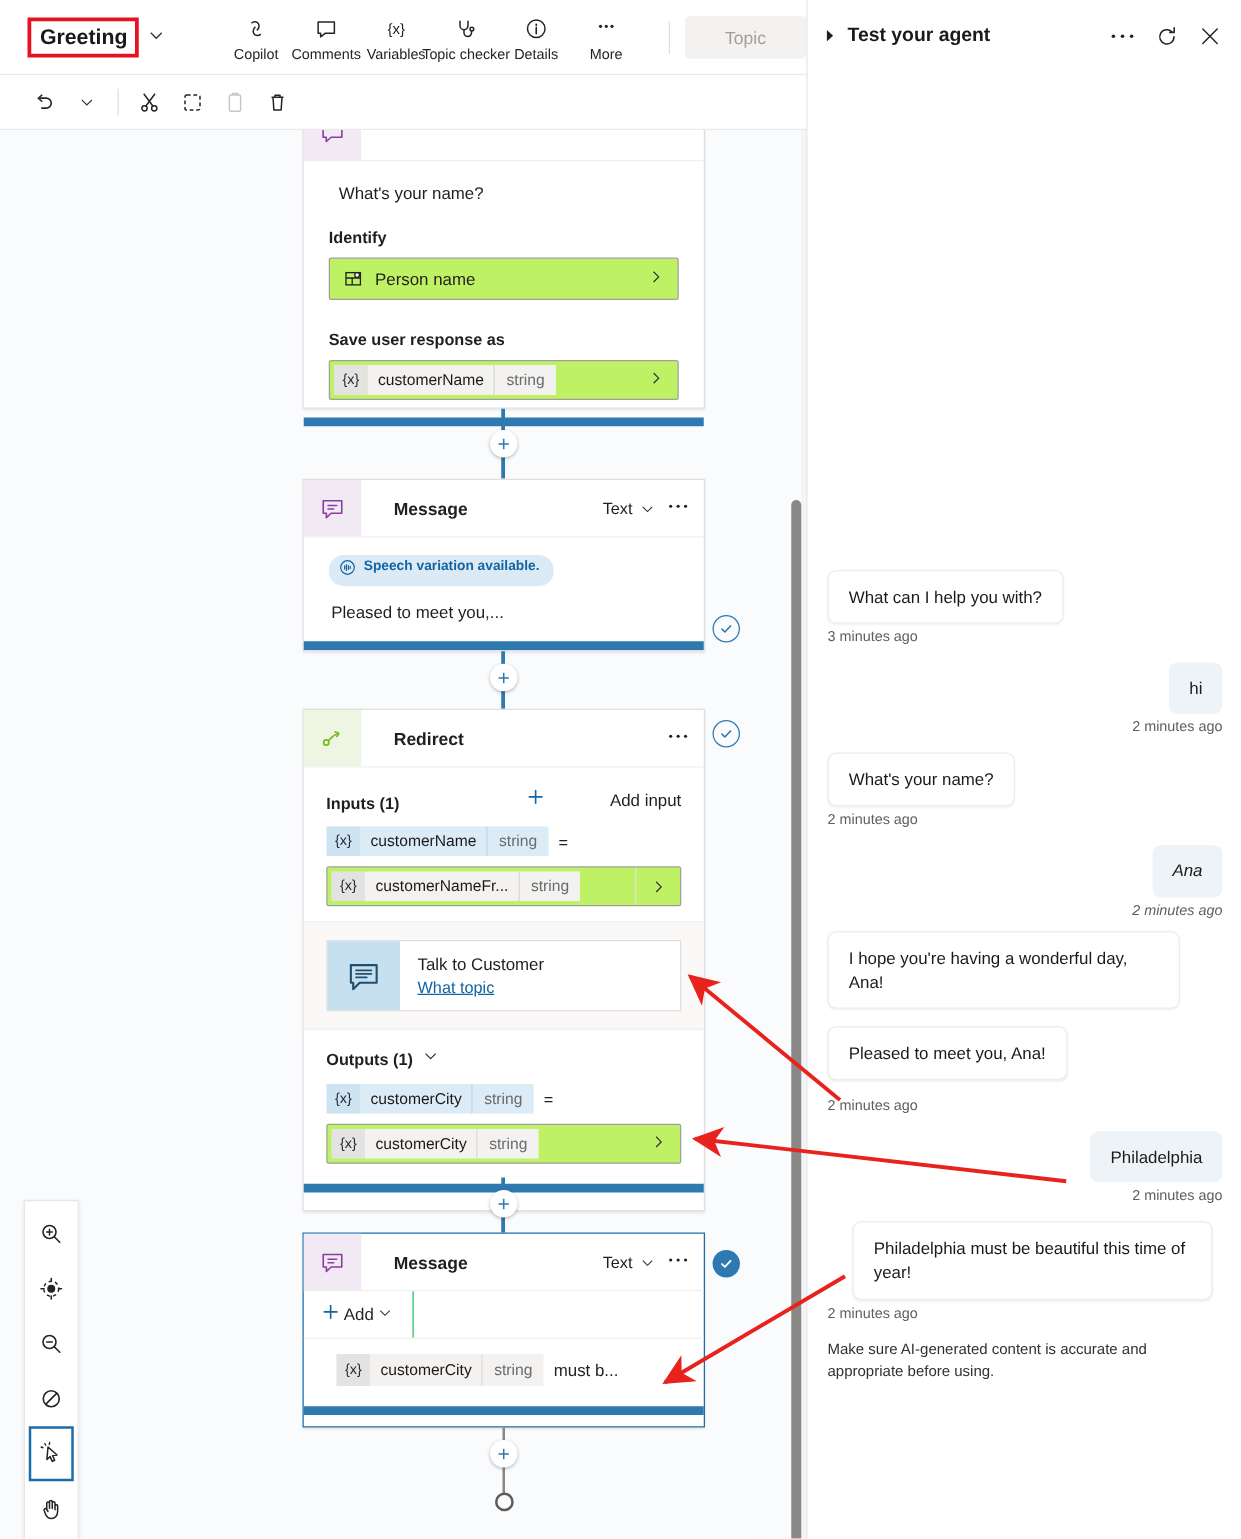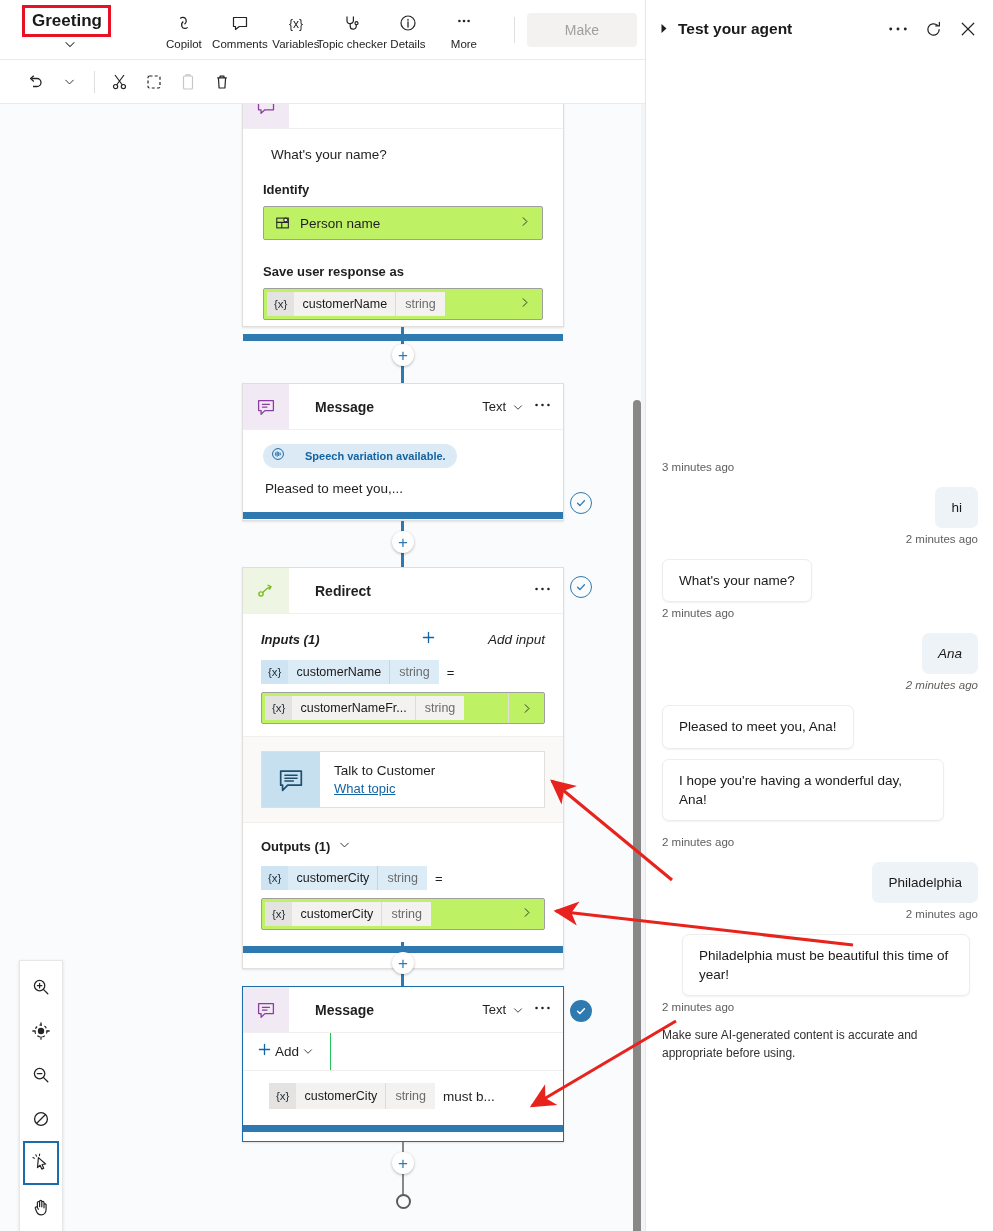--- a/index.html
+++ b/index.html
@@ -18,21 +18,21 @@
     background: #ffffff;
     overflow: hidden;
   }
 
   
   #topbar {
     position: absolute; left: 0; top: 0; width: 645px; height: 60px;
     background: #fff; display: flex; align-items: center;
     border-bottom: 1px solid #eaeaea;
   }
-  #topic-name-wrap { display: flex; align-items: center; margin-left: 22px; flex-direction: column; }
+  #topic-name-wrap { display: flex; align-items: center; margin-left: 22px; }
   #topic-name {
     font-size: 17px; font-weight: bold; color: #1b1a19;
     border: 3px solid #e81123; padding: 4px 6px 5px 7px; line-height: 1;
   }
   #topic-chevron { margin-left: 7px; color: #323130; font-size: 13px; }
 
   .cmd-group { display: flex; align-items: center; margin-left: 45px; }
   .cmd-btn {
     display: flex; flex-direction: column; align-items: center; justify-content: center;
     width: 56px; padding: 2px 2px 0 2px; cursor: pointer;
@@ -236,21 +236,21 @@
               <circle cx="5.4" cy="8" r="1.3" fill="#242424"></circle>
               <circle cx="10" cy="8" r="1.3" fill="#242424"></circle>
               <circle cx="14.6" cy="8" r="1.3" fill="#242424"></circle>
             </svg>
         </span>
         <span class="cl">More</span>
       </div>
     </div>
 
     <div class="cmd-sep"></div>
-    <button id="save-btn">Make</button>
+    <button id="save-btn">Topic</button>
   </div>
 
   <div id="edit-toolbar">
     <div style="width:18px"></div>
     <div class="et-btn">
       <svg width="20" height="20" viewBox="0 0 20 20">
           <path d="M6.5 6.5H12a4 4 0 0 1 0 8H8" fill="none" stroke="#242424" stroke-width="1.3"></path>
           <path d="M8.8 3.8L5.6 6.6l3.2 2.8" fill="none" stroke="#242424" stroke-width="1.3" stroke-linejoin="round"></path>
         </svg>
     </div>
@@ -355,21 +355,21 @@
           <span class="node-dots">
             <svg width="17" height="6" viewBox="0 0 20 6">
                 <circle cx="3" cy="3" r="1.5" fill="#201f1e"></circle>
                 <circle cx="10" cy="3" r="1.5" fill="#201f1e"></circle>
                 <circle cx="17" cy="3" r="1.5" fill="#201f1e"></circle>
               </svg>
           </span>
         </div>
       </div>
       <div class="node-body" style="padding:14px 20px 16px 20px;">
-        <div style="display:inline-flex;align-items:center;gap:20px;background:#dceaf6;border-radius:12px;padding:3px 11px 3px 8px;">
+        <div style="display:inline-flex;gap:6px;background:#dceaf6;border-radius:12px;padding:3px 11px 3px 8px;">
           <span>
             <svg width="14" height="14" viewBox="0 0 16 16">
                 <circle cx="8" cy="8" r="6.2" fill="none" stroke="#1264a3" stroke-width="1.1"></circle>
                 <path d="M5.4 6.6v2.8M7 5.4v5.2M8.8 6.2v3.6M10.5 7v2" stroke="#1264a3" stroke-width="1.1" stroke-linecap="round"></path>
               </svg>
           </span>
           <span style="font-size:11px;font-weight:bold;color:#1264a3;">Speech variation available.</span>
         </div>
         <div style="font-size:13.5px;color:#201f1e;margin-top:13px;padding-left:2px;">Pleased to meet you,...</div>
       </div>
@@ -399,21 +399,21 @@
             <svg width="17" height="6" viewBox="0 0 20 6">
                 <circle cx="3" cy="3" r="1.5" fill="#201f1e"></circle>
                 <circle cx="10" cy="3" r="1.5" fill="#201f1e"></circle>
                 <circle cx="17" cy="3" r="1.5" fill="#201f1e"></circle>
               </svg>
           </span>
         </div>
       </div>
 
       <div class="node-body" style="padding:16px 18px 12px 18px;">
-        <div style="display:flex;align-items:center;font-style:italic;">
+        <div style="display:flex;align-items:flex-end;">
           <span style="font-size:13px;font-weight:bold;color:#201f1e;">Inputs (1)</span>
           <span style="margin-left:auto;display:flex;align-items:center;gap:8px;cursor:pointer;">
             <span>
               <svg width="15" height="15" viewBox="0 0 16 16">
                   <path d="M8 2.6v10.8M2.6 8h10.8" stroke="#1264a3" stroke-width="1.4" stroke-linecap="round"></path>
                 </svg>
             </span>
             <span style="font-size:13.5px;color:#201f1e;margin-left:44px;">Add input</span>
           </span>
         </div>
@@ -625,44 +625,45 @@
             <path d="M3.6 3.6l12.8 12.8M16.4 3.6L3.6 16.4" stroke="#242424" stroke-width="1.3" stroke-linecap="round"></path>
           </svg>
       </span>
     </span>
   </div>
 
   <div id="chat-area">
     <div style="height:398px"></div>
 
     <div class="bubble-row bot">
+      <div class="bubble bot">What can I help you with?</div>
       <div class="ts">3 minutes ago</div>
     </div>
 
     <div class="bubble-row user" style="margin-top:14px;">
       <div class="bubble user">hi</div>
       <div class="ts">2 minutes ago</div>
     </div>
 
     <div class="bubble-row bot" style="margin-top:14px;">
       <div class="bubble bot">What's your name?</div>
       <div class="ts">2 minutes ago</div>
     </div>
 
     <div class="bubble-row user" style="margin-top:14px;font-style:italic;">
       <div class="bubble user">Ana</div>
       <div class="ts">2 minutes ago</div>
     </div>
 
+    <div class="bubble-row bot" style="margin-top:10px;">
+      <div class="bubble bot">I hope you're having a wonderful day, Ana!</div>
+    </div>
+
     <div class="bubble-row bot" style="margin-top:14px;">
       <div class="bubble bot">Pleased to meet you, Ana!</div>
-    </div>
-
-    <div class="bubble-row bot" style="margin-top:10px;">
-      <div class="bubble bot">I hope you're having a wonderful day, Ana!</div>
     </div>
 
     <div class="bubble-row bot" style="margin-top:10px;">
       <div class="ts">2 minutes ago</div>
     </div>
 
     <div class="bubble-row user" style="margin-top:14px;">
       <div class="bubble user">Philadelphia</div>
       <div class="ts">2 minutes ago</div>
     </div>

